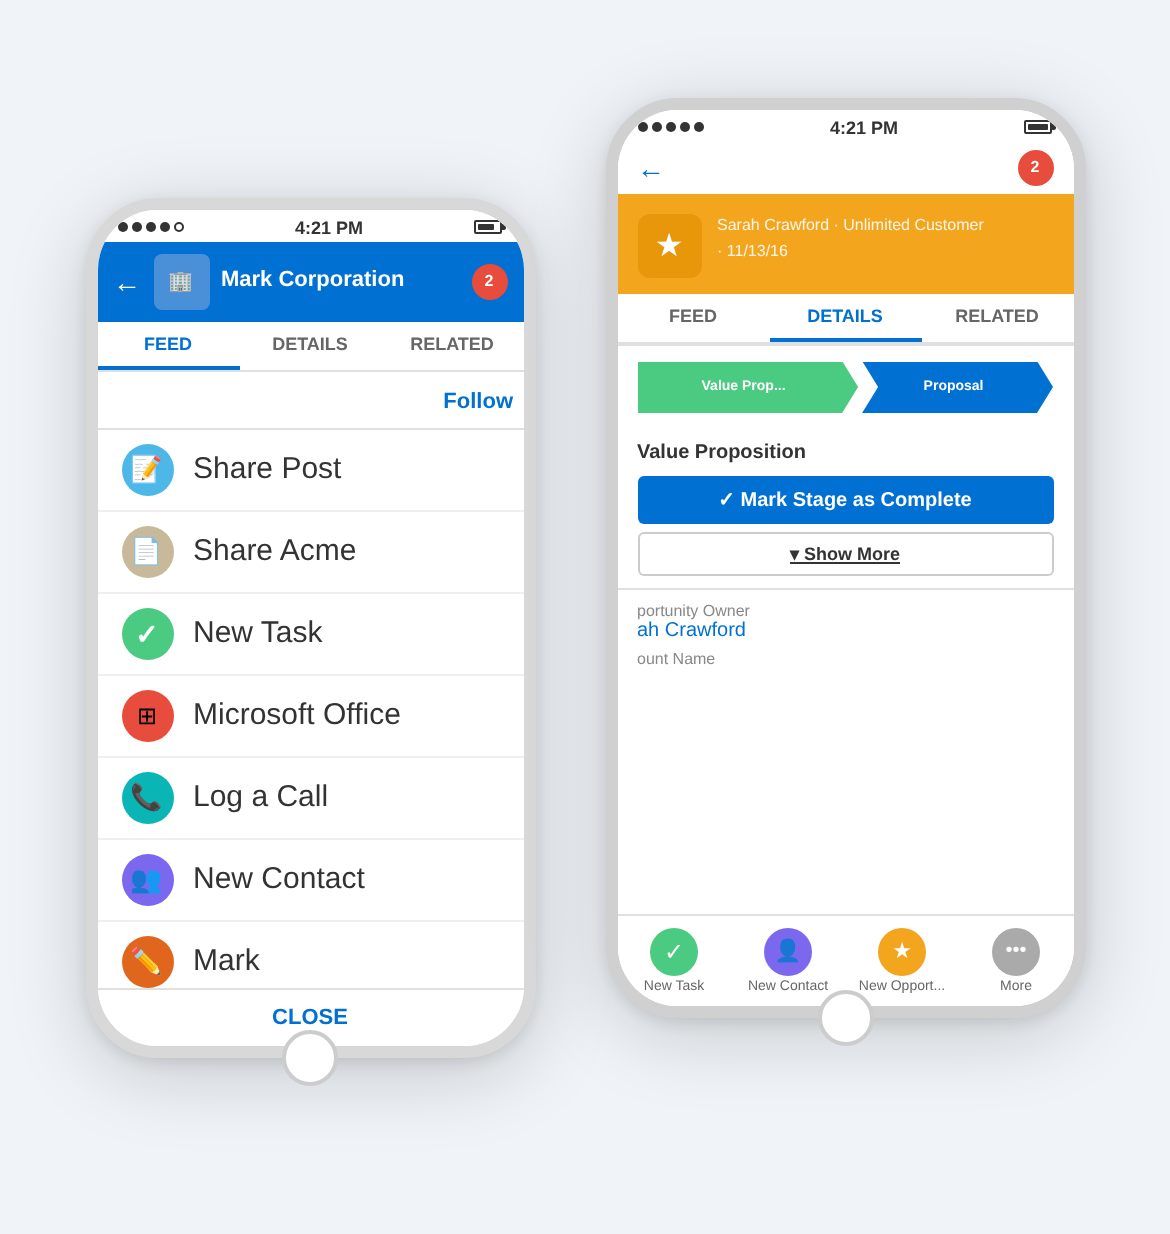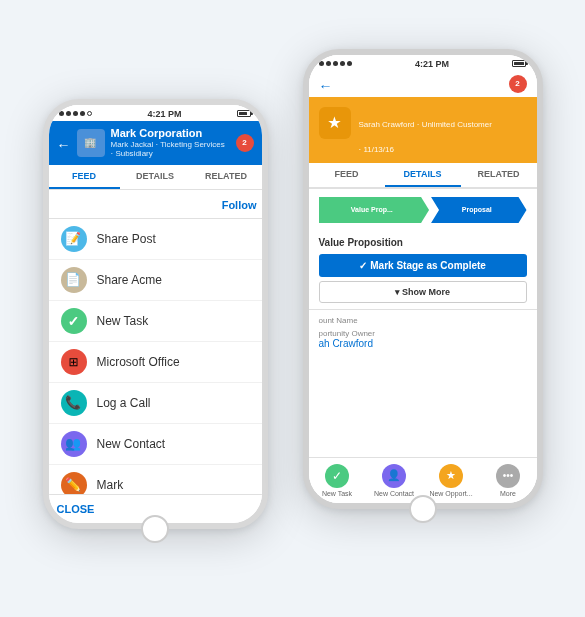--- a/index.html
+++ b/index.html
@@ -180,34 +180,35 @@
       cursor: pointer;
     }
     .menu-item-icon {
       width: 26px; height: 26px;
       border-radius: 50%;
       display: flex; align-items: center; justify-content: center;
       font-size: 13px;
       flex-shrink: 0;
     }
     .menu-item-label {
-      font-size: 12px;
+      font-size: 15px;
       color: #333;
     }
 
     .icon-blue { background: #4db8e8; }
     .icon-tan { background: #c8b99a; }
     .icon-green { background: #4bca81; }
     .icon-red { background: #e74c3c; }
     .icon-teal { background: #0ab5b5; }
     .icon-purple { background: #7b68ee; }
     .icon-orange { background: #e0661e; }
 
     
     .close-bar {
+      text-align: center;
       padding: 8px;
       border-top: 1px solid #e0e0e0;
       font-size: 11px;
       font-weight: 600;
       color: #0070d2;
       cursor: pointer;
     }
 
     
     .opp-header {
@@ -221,21 +222,21 @@
       width: 32px; height: 32px;
       background: #e8960a;
       border-radius: 6px;
       display: flex; align-items: center; justify-content: center;
       font-size: 14px;
       flex-shrink: 0;
       margin-top: 2px;
     }
     .opp-info { flex: 1; }
     .opp-title { font-size: 12px; font-weight: 700; color: #fff; line-height: 1.3; }
-    .opp-meta { font-size: 8px; color: rgba(255,255,255,0.9); line-height: 1.4; margin-top: 14px; }
+    .opp-meta { font-size: 8px; color: rgba(255,255,255,0.9); line-height: 1.4; margin-top: 2px; }
 
     
     .tabs-right {
       display: flex;
       border-bottom: 2px solid #e0e0e0;
       background: #fff;
     }
     .tab-right {
       flex: 1;
       text-align: center;
@@ -306,20 +307,21 @@
       border: 1px solid #ccc;
       border-radius: 3px;
       padding: 5px 0;
       width: 100%;
       font-size: 9px;
       font-weight: 600;
       display: flex;
       align-items: center;
       justify-content: center;
       gap: 3px;
+      text-decoration: underline;
     }
 
     
     .opp-info-section {
       padding: 6px 10px;
     }
     .opp-info-title {
       font-size: 8px;
       font-weight: 700;
       color: #888;
@@ -406,21 +408,20 @@
         </div>
       </div>
 
       <div class="nav-bar-blue">
         <span class="nav-back-arrow">←</span>
         <div class="nav-avatar">
           <span>🏢</span>
         </div>
         <div class="nav-info">
           <div class="nav-title">Mark Corporation</div>
-          <div class="nav-subtitle">Mark Jackal · Ticketing Services · Subsidiary</div>
         </div>
         <div class="nav-badge">2</div>
       </div>
 
       <div class="tabs">
         <div class="tab active">
           <span>FEED</span>
         </div>
         <div class="tab">
           <span>DETAILS</span>
@@ -533,25 +534,25 @@
         <button class="mark-stage-btn">
           <span>✓  Mark Stage as Complete</span>
         </button>
         <button class="show-more-btn">
           <span>▾  Show More</span>
         </button>
       </div>
 
       <div class="opp-info-section">
         <div class="opp-info-row">
-          <div class="opp-info-label">ount Name</div>
-        </div>
-        <div class="opp-info-row">
           <div class="opp-info-label">portunity Owner</div>
           <div class="opp-info-value">ah Crawford</div>
+        </div>
+        <div class="opp-info-row">
+          <div class="opp-info-label">ount Name</div>
         </div>
       </div>
 
       <div class="bottom-toolbar" style="margin-top:auto;">
         <div class="toolbar-item">
           <div class="toolbar-icon" style="background:#4bca81;font-size:12px;">✓</div>
           <span>New Task</span>
         </div>
         <div class="toolbar-item">
           <div class="toolbar-icon" style="background:#7b68ee;">👤</div>

